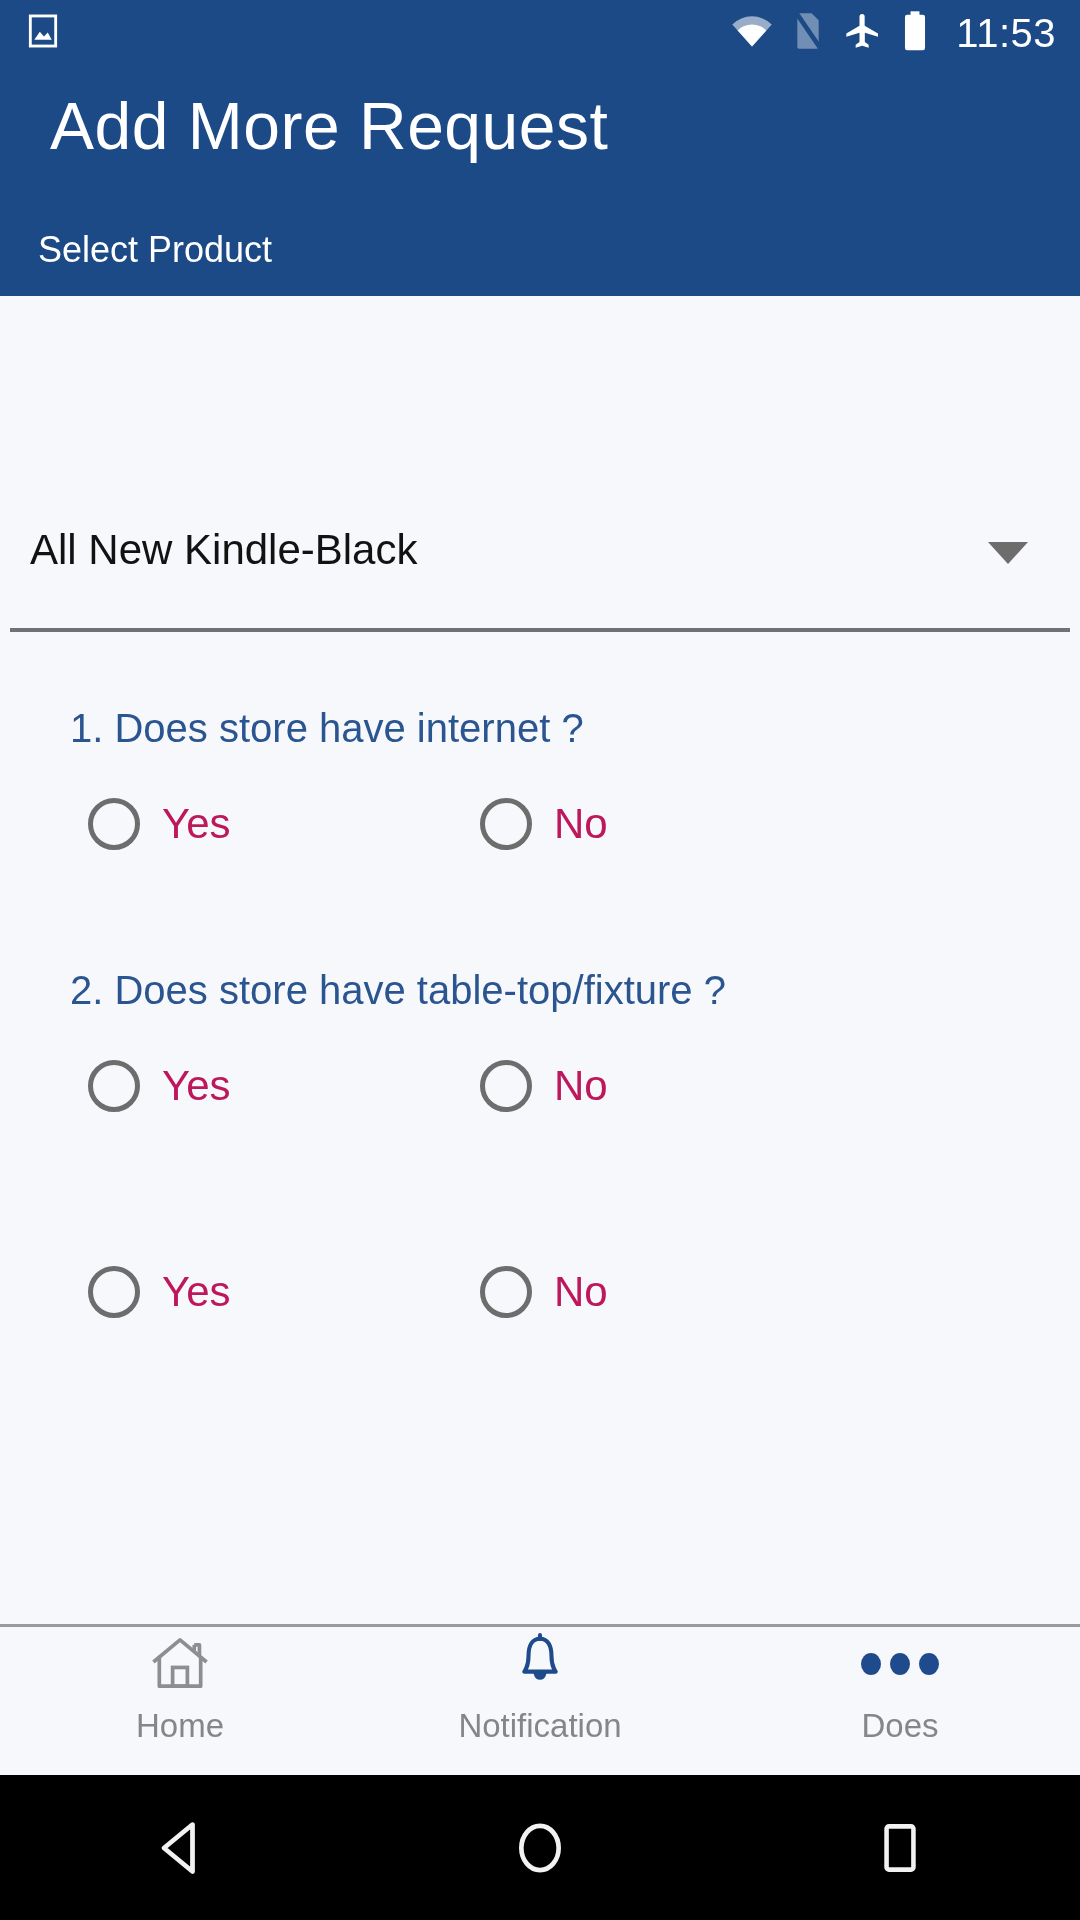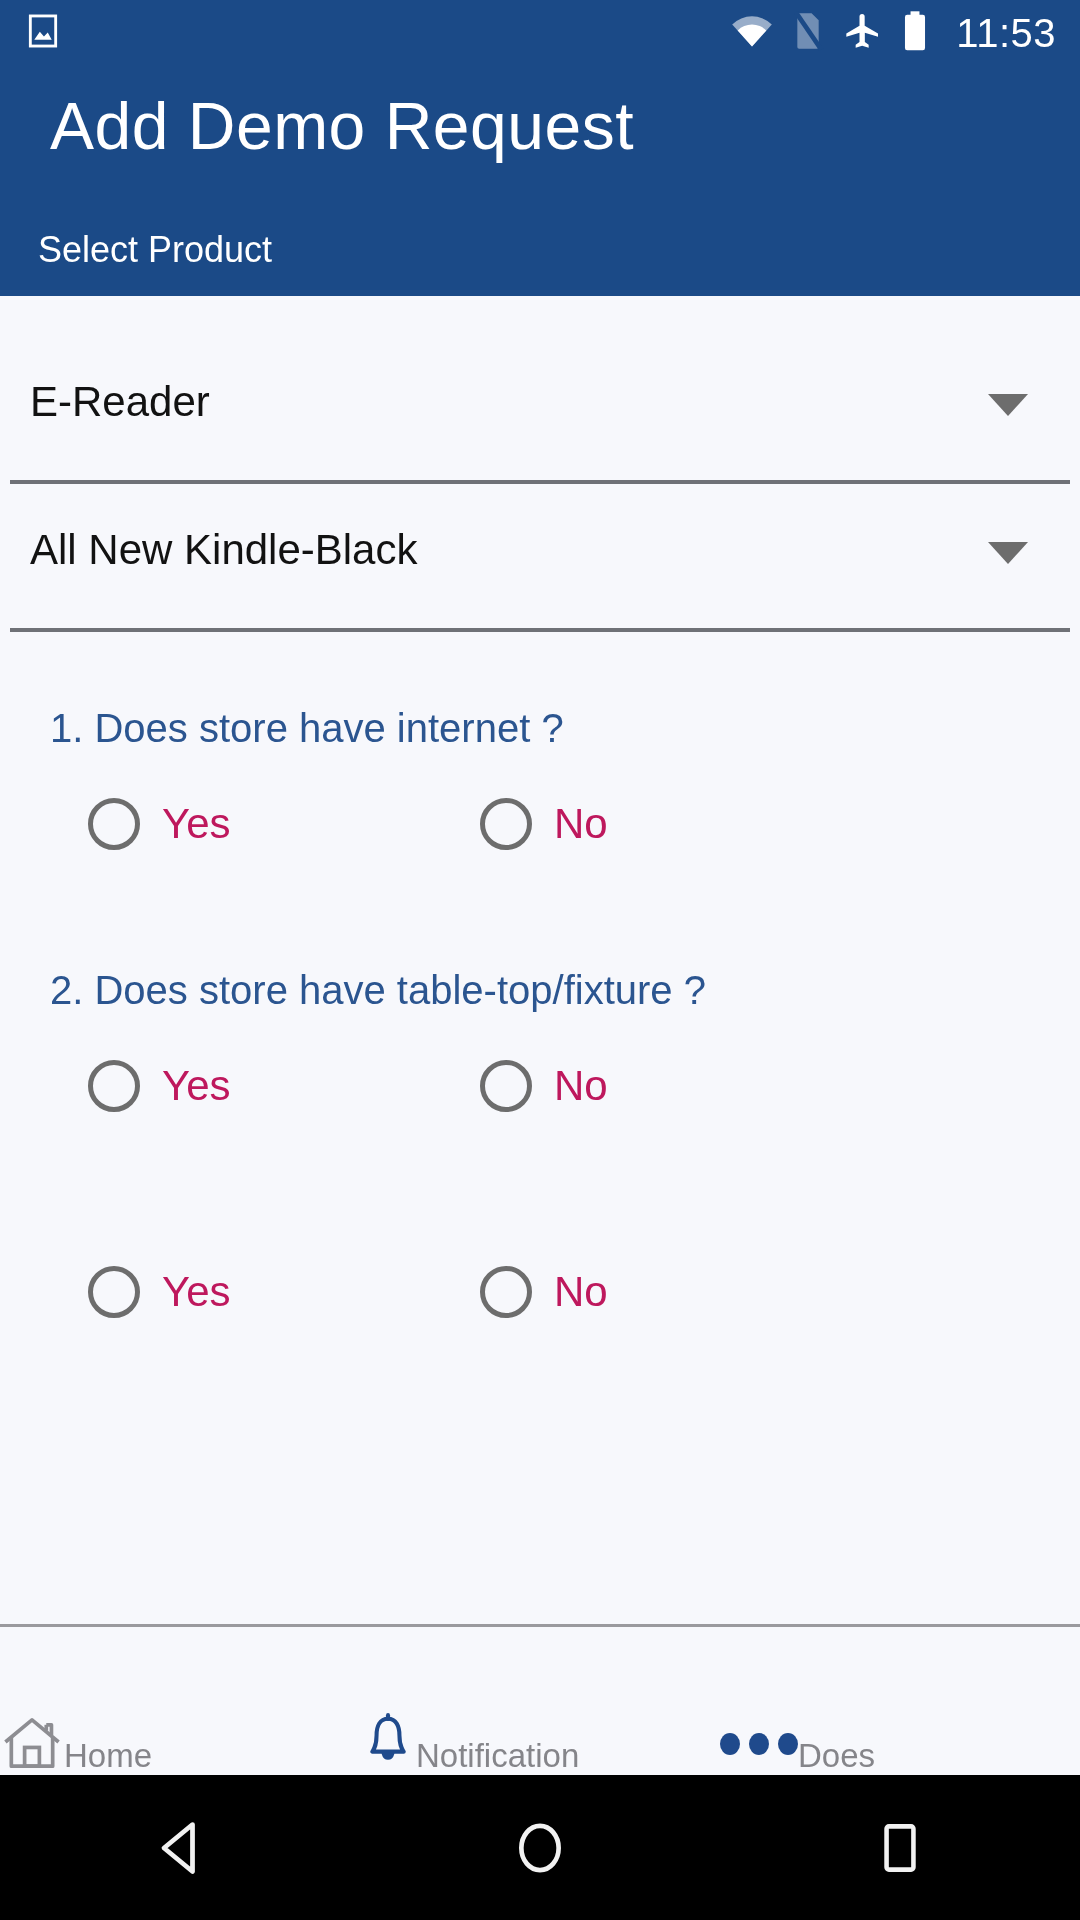--- a/index.html
+++ b/index.html
@@ -127,20 +127,21 @@
   .q1 { top: 398px; }
   .q2 { top: 660px; }
   .q3 { top: 922px; }
 
   .question-text {
     color: #2b5590;
     font-size: 40px;
     font-weight: 300;
     line-height: 56px;
     padding: 0 60px 0 50px;
+    margin-left: 20px;
   }
 
   .radio-row {
     display: flex;
     align-items: center;
     margin-top: 42px;
     padding-left: 88px;
   }
   .radio-opt {
     display: flex;
@@ -170,22 +171,22 @@
     top: 1624px;
     width: 1080px;
     height: 151px;
     background: #f7f8fc;
     border-top: 3px solid #9a9a9e;
     display: flex;
   }
   .nav-item {
     flex: 1 1 0;
     display: flex;
-    flex-direction: row;
-    align-items: flex-end;
+    flex-direction: column;
+    align-items: center;
     justify-content: flex-start;
     padding-top: 6px;
   }
   .nav-icon {
     height: 62px;
     display: flex;
     align-items: center;
     justify-content: center;
   }
   .nav-label {
@@ -257,30 +258,26 @@
         <span class="sb-icon">
           <svg width="26" height="42" viewBox="0 0 14 22">
             <rect x="4.6" y="0.4" width="4.8" height="2.2" fill="#ffffff"></rect>
             <rect x="1.6" y="2.2" width="10.8" height="19.2" rx="1.2" fill="#ffffff"></rect>
           </svg>
         </span>
         <span class="status-time">11:53</span>
       </div>
     </div>
 
-    <div class="appbar-title">Add Demo Request</div>
+    <div class="appbar-title">Add More Request</div>
     <div class="appbar-subtitle">Select Product</div>
   </div>
 
   <div class="content">
 
-    <div class="spinner spinner-1">
-      <span class="spinner-value">E-Reader</span>
-      <span class="spinner-caret"></span>
-    </div>
 
     <div class="spinner spinner-2">
       <span class="spinner-value">All New Kindle-Black</span>
       <span class="spinner-caret"></span>
     </div>
 
     <div class="question-block q1">
       <div class="question-text">1. Does store have internet ?</div>
       <div class="radio-row">
         <label class="radio-opt">

